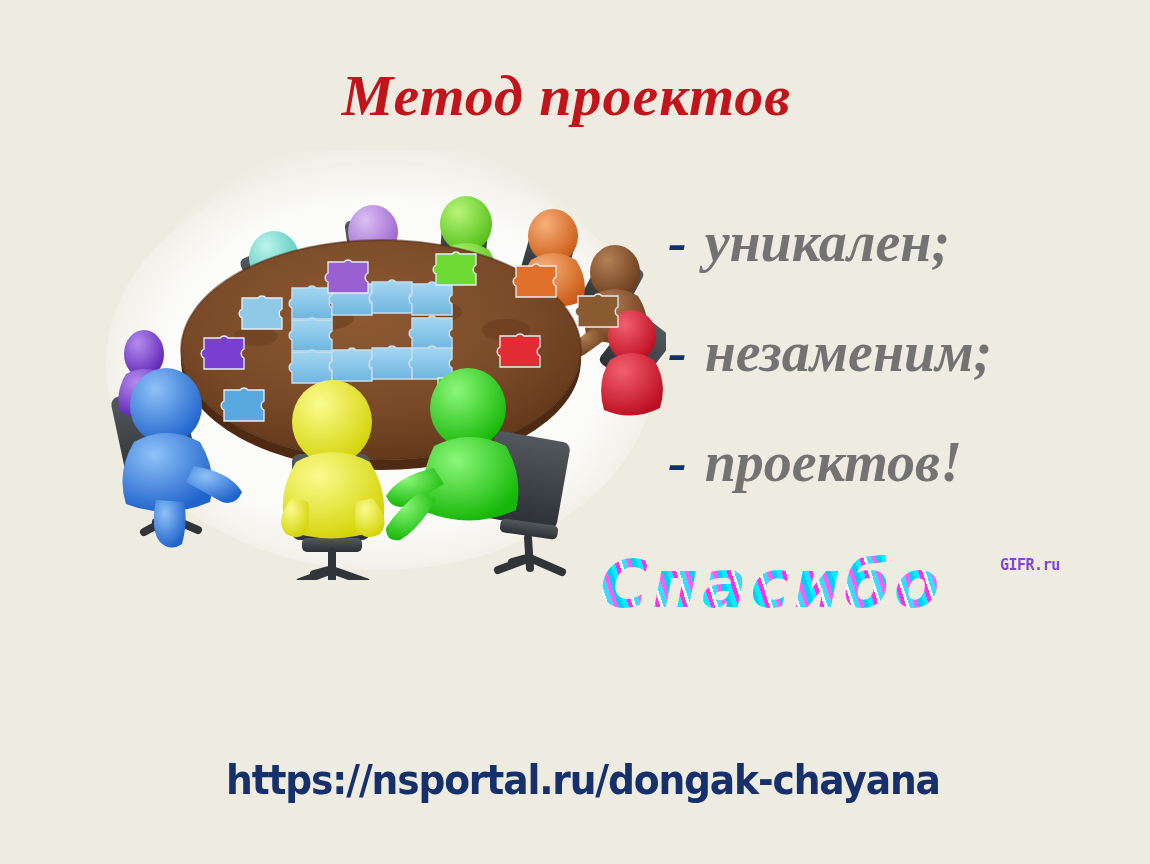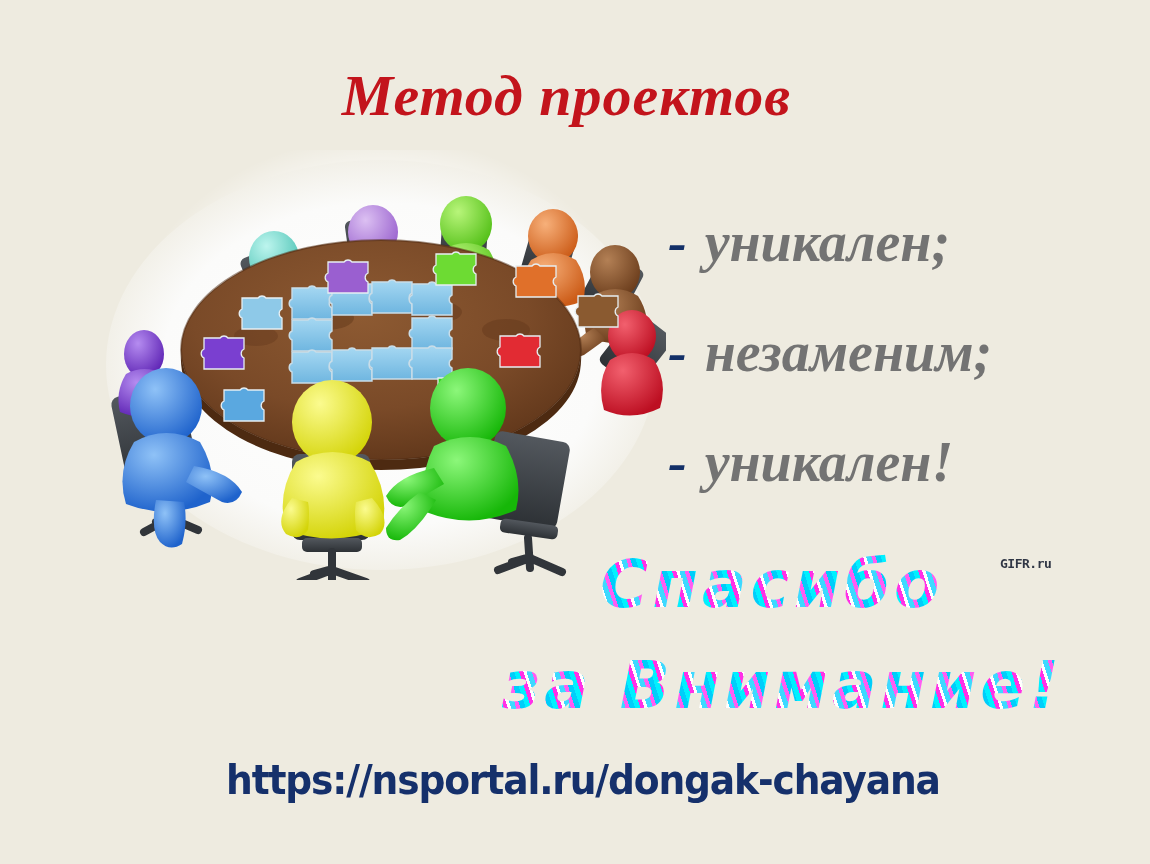--- a/index.html
+++ b/index.html
@@ -106,23 +106,23 @@
     top: 113px;
   }
 
   
   #watermark {
     position: absolute;
     left: 1000px;
     top: 556px;
     font-family: "DejaVu Sans Mono", monospace;
     font-weight: bold;
-    font-size: 13px;
+    font-size: 15px;
     letter-spacing: -0.5px;
-    color: #0f172a;
+    color: #6d28d9;
     opacity: 0.85;
   }
 
   
   #url {
     position: absolute;
     left: 226px;
     top: 757px;
     font-family: "DejaVu Sans", sans-serif;
     font-weight: bold;
@@ -350,26 +350,25 @@
     <div class="bullet-row">
       <span class="bullet-dash">-</span>
       <span class="bullet-text">уникален;</span>
     </div>
     <div class="bullet-row">
       <span class="bullet-dash">-</span>
       <span class="bullet-text">незаменим;</span>
     </div>
     <div class="bullet-row">
       <span class="bullet-dash">-</span>
-      <span class="bullet-text">уникален!</span>
+      <span class="bullet-text">проектов!</span>
     </div>
   </div>
 
   <div id="thanks">
     <div id="thanks-line1" class="glitter-line">Спасибо</div>
-    <div id="thanks-line2" class="glitter-line">за Внимание!</div>
   </div>
 
   <div id="watermark">GIFR.ru</div>
 
   <div id="url">https://nsportal.ru/dongak-chayana</div>
 
 </div>
 
 </body></html>

